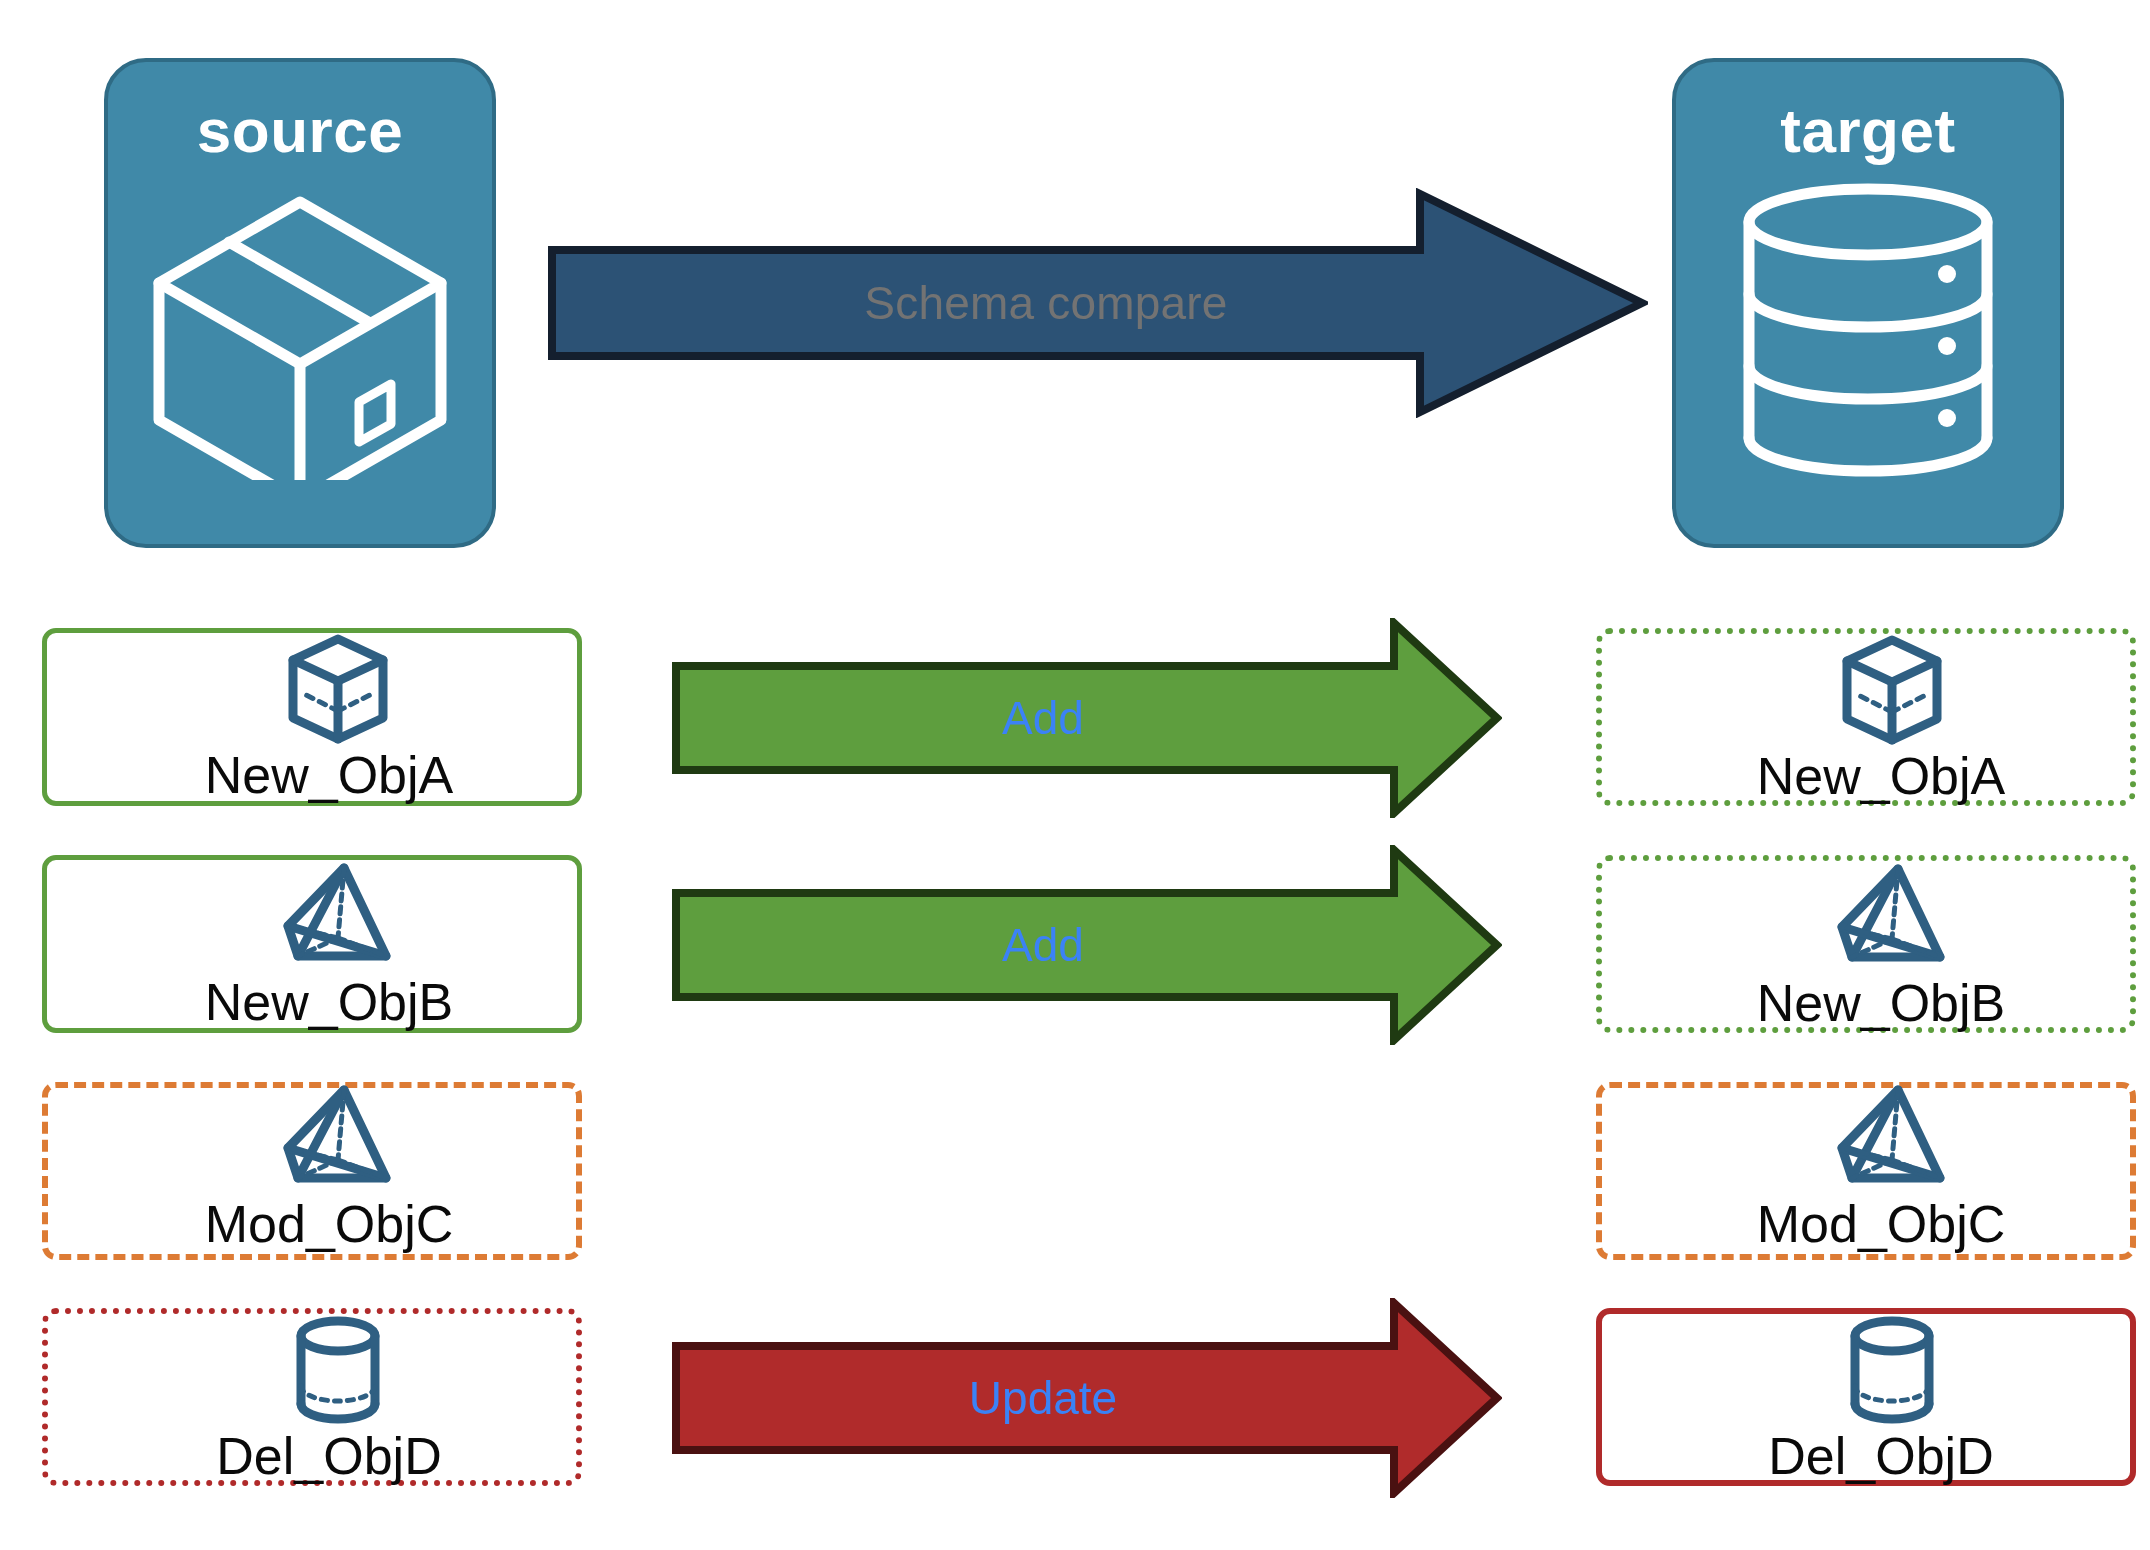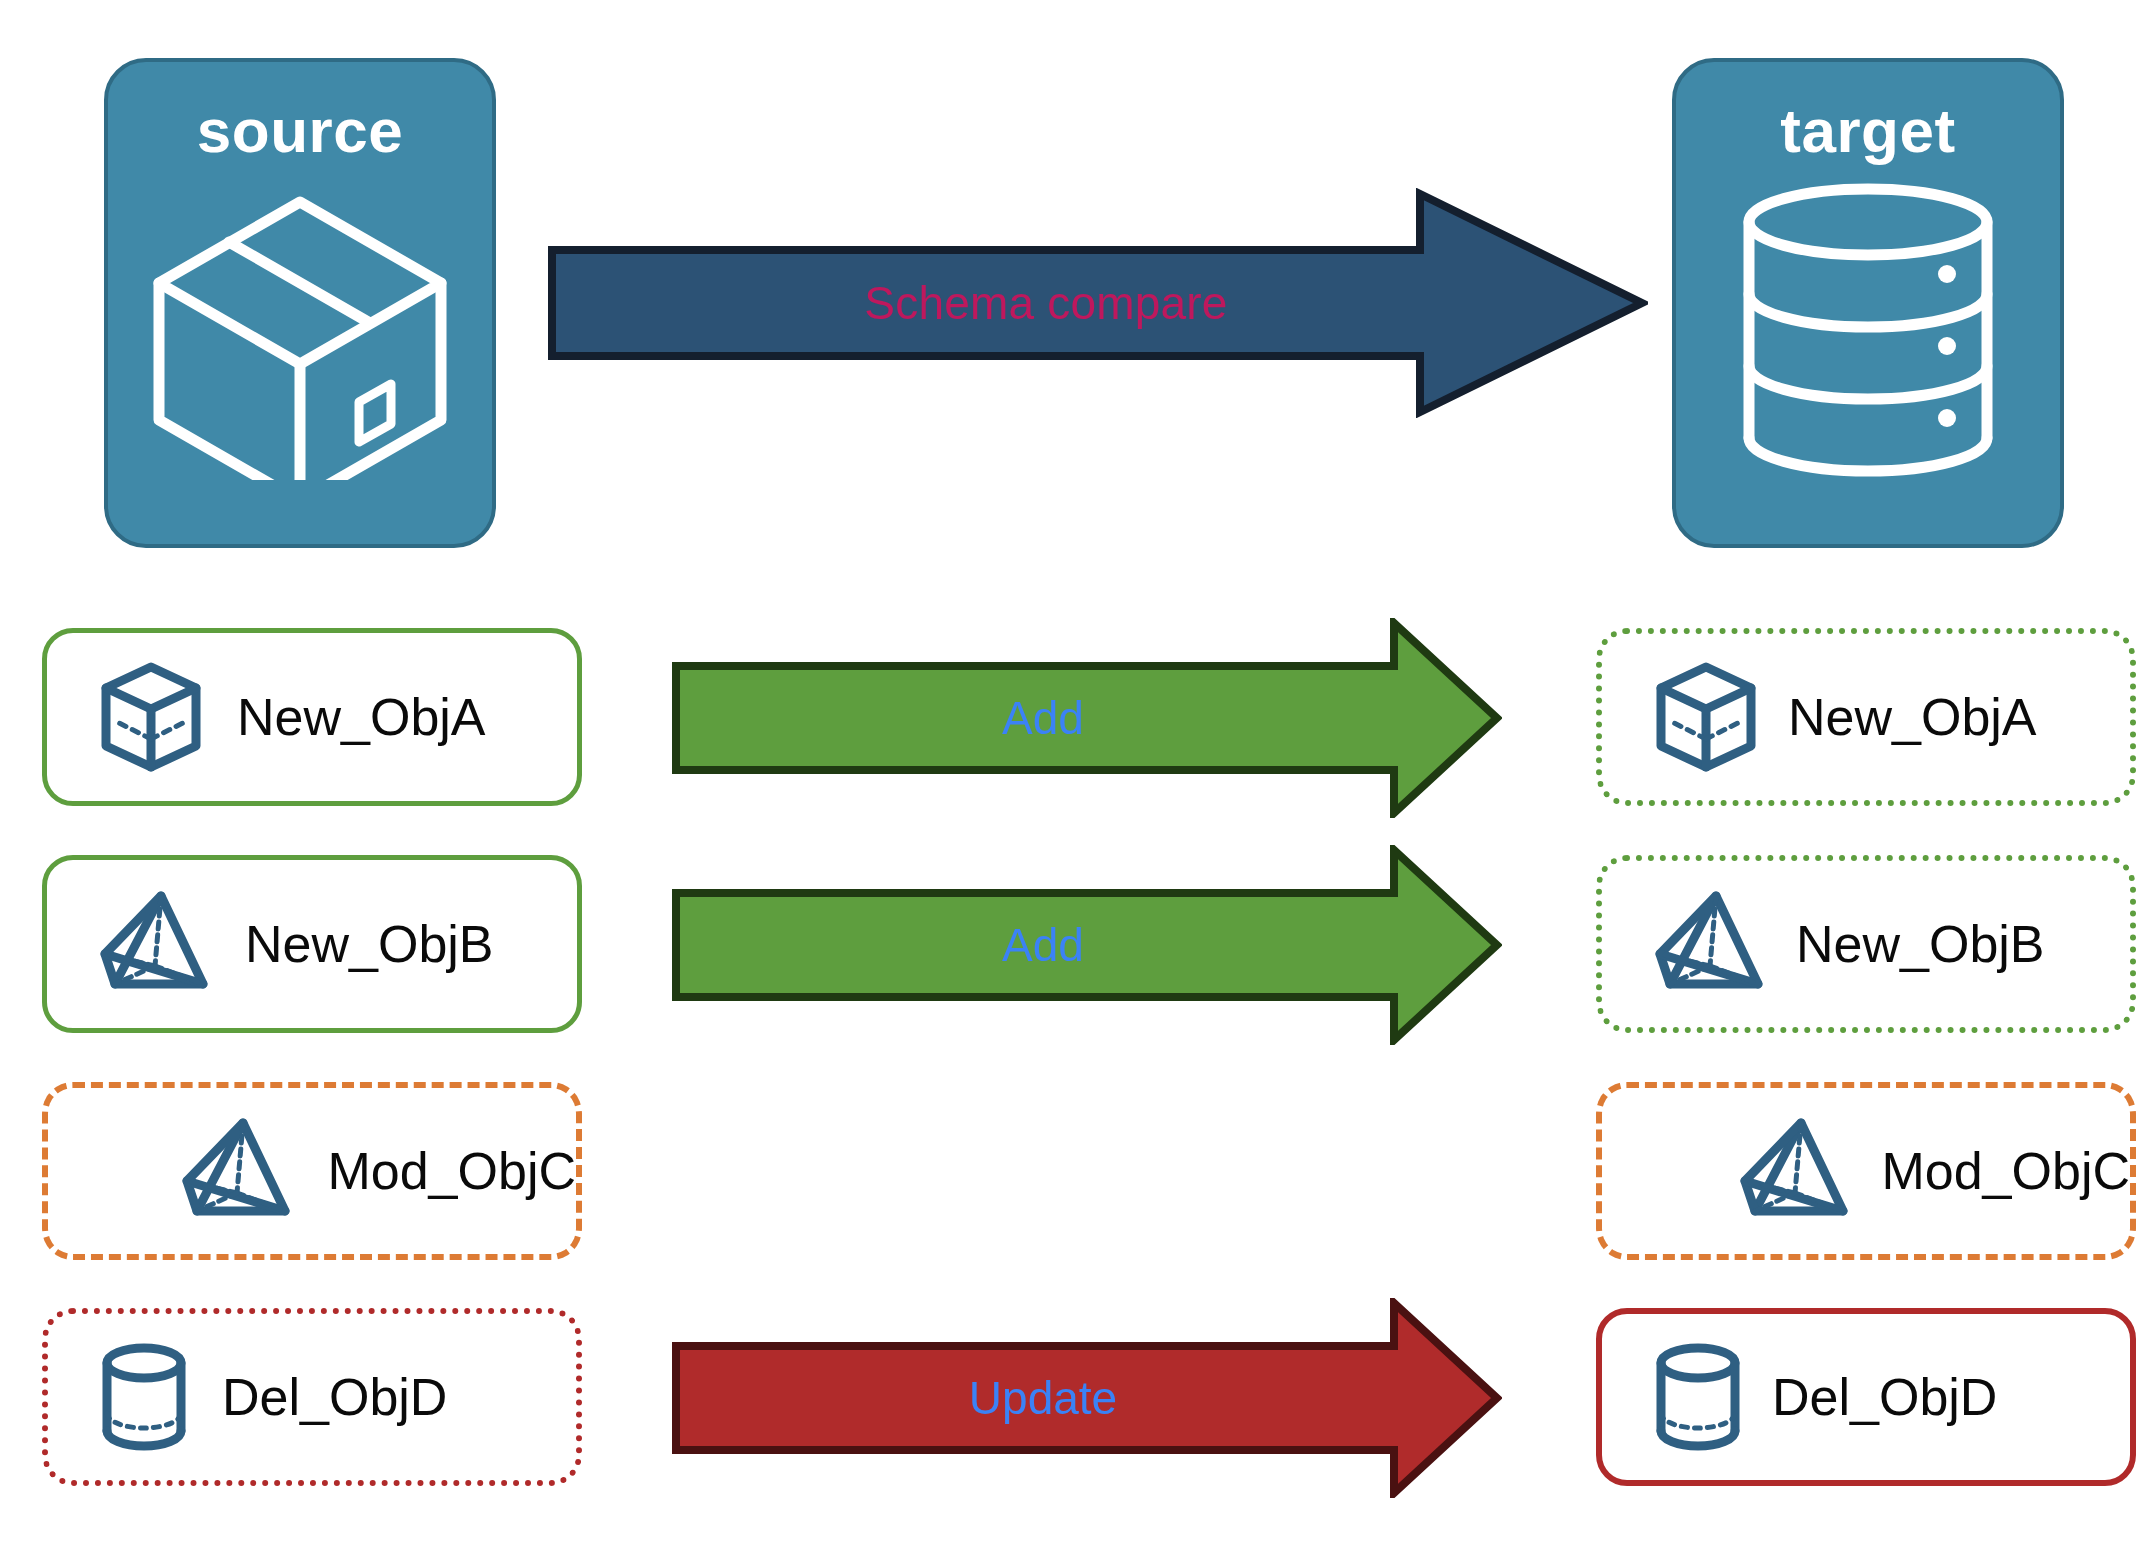--- a/index.html
+++ b/index.html
@@ -44,35 +44,36 @@
   
   .big-arrow {
     position: absolute;
     display: flex;
     align-items: center;
     justify-content: center;
   }
   .big-arrow svg { position: absolute; inset: 0; }
   .big-arrow-label {
     position: relative;
-    color: #be185d;
+    color: #737373;
     font-size: 46px;
     letter-spacing: 0.2px;
     white-space: nowrap;
     margin-right: 104px;
   }
 
   
   .obj-card {
     position: absolute;
     box-sizing: border-box;
     background: #ffffff;
-    border-radius: 31px;
-    display: flex;
-    align-items: center;
+    border-radius: 14px;
+    display: flex;
+    align-items: center;
+    flex-direction: column;
   }
   .obj-card .obj-icon {
     flex: 0 0 auto;
     margin-left: 52px;
     display: flex;
     align-items: center;
     justify-content: center;
   }
   .obj-card .obj-label {
     font-size: 52px;

